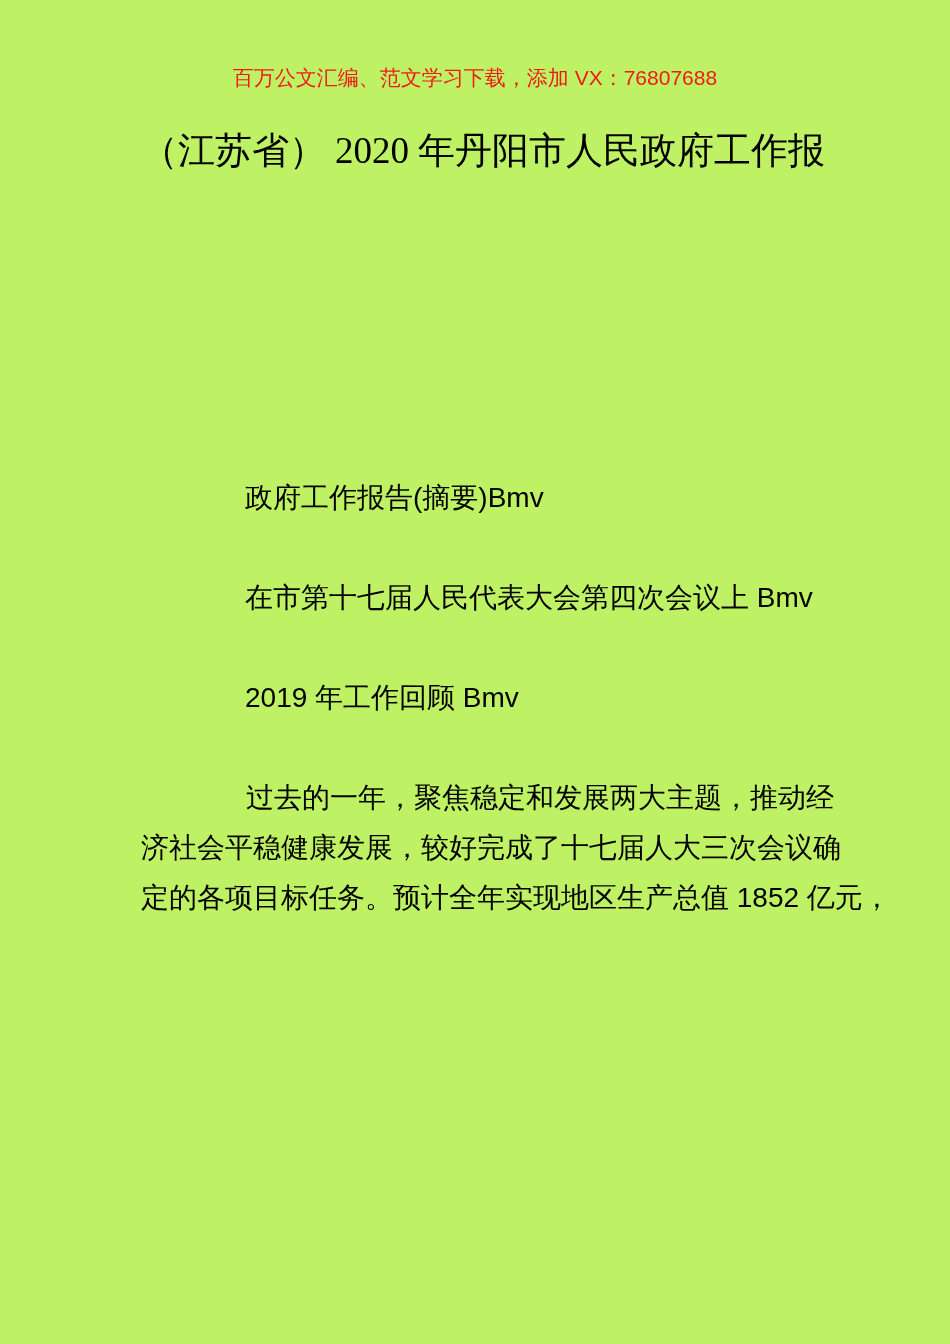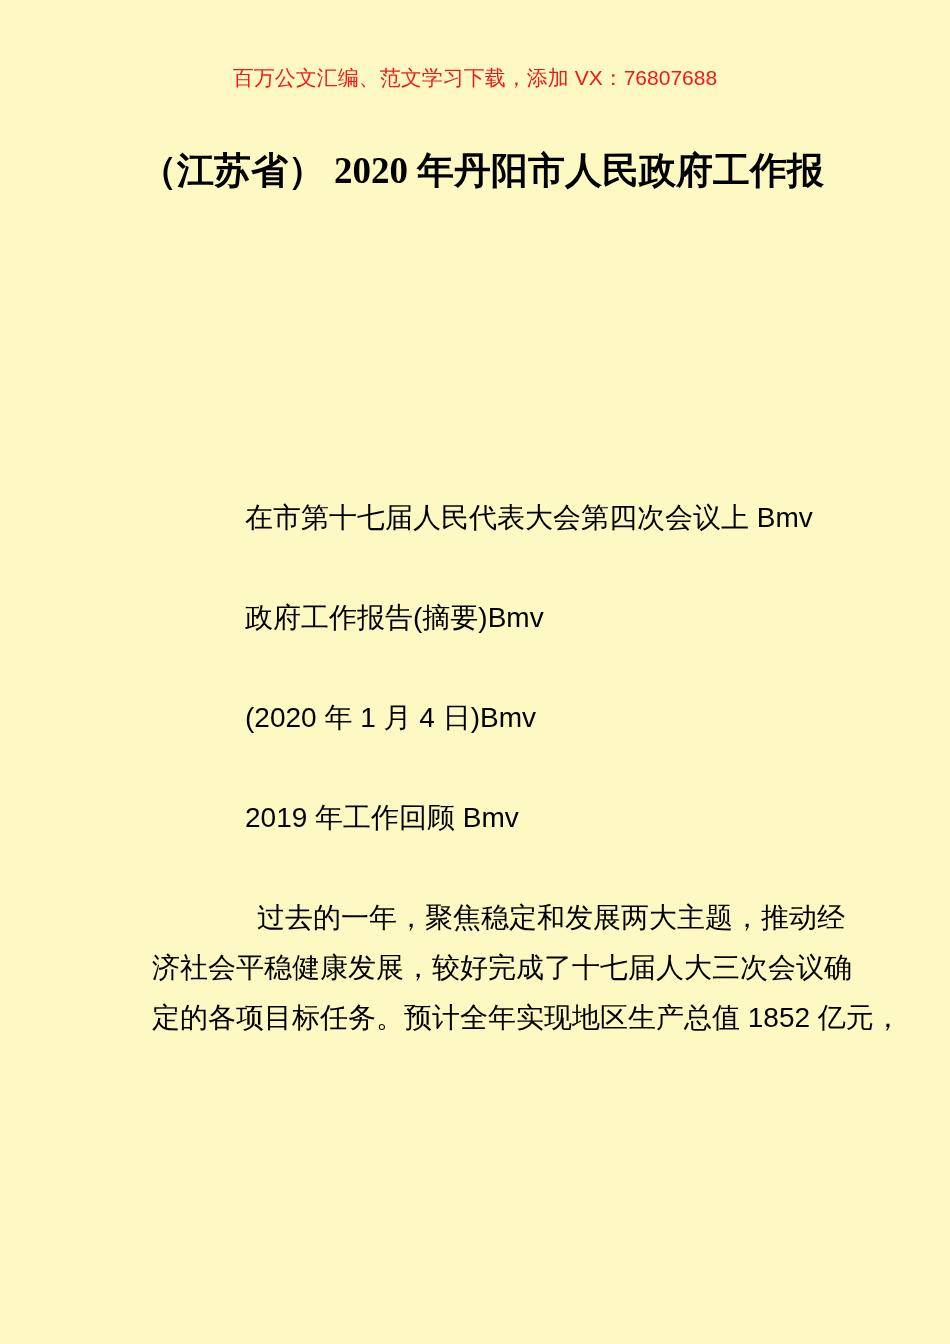--- a/index.html
+++ b/index.html
@@ -4,39 +4,39 @@
 <style>
   html, body {
     margin: 0;
     padding: 0;
     background: #ffffff;
   }
   .page {
     position: relative;
     width: 950px;
     height: 1344px;
-    background: #fef9c3;
+    background: #bef264;
     overflow: hidden;
     font-family: "Liberation Sans", "DejaVu Sans", sans-serif;
     color: #000000;
   }
   .promo {
     padding-top: 60px;
     text-align: center;
     font-size: 21px;
     line-height: 36px;
     color: #ef1a1a;
     white-space: nowrap;
   }
   .title {
-    margin: 48px 0 0 0;
+    margin: 28px 0 0 0;
     padding: 0 125px 0 140px;
-    text-align: left;
+    text-align: right;
     font-size: 37px;
-    font-weight: bold;
+    font-weight: normal;
     line-height: 53px;
     color: #000000;
   }
   .title-line {
     white-space: nowrap;
   }
   .title-num {
     font-family: "Liberation Serif", "DejaVu Serif", serif;
     margin: 0 9px;
   }
@@ -47,21 +47,21 @@
     font-size: 28px;
     line-height: 50px;
     color: #000000;
   }
   .doc-line {
     margin: 0 0 50px 0;
     text-indent: 105px;
     white-space: nowrap;
   }
   .doc-para {
-    margin: 12px;
+    margin: 1px;
   }
   .para-line {
     display: block;
     white-space: nowrap;
   }
   .para-line.first {
     text-indent: 105px;
   }
 </style>
 </head>
@@ -71,23 +71,22 @@
 
   <div class="promo">
     <span>百万公文汇编、范文学习下载，添加 VX：76807688</span>
   </div>
 
   <h1 class="title">
     <div class="title-line"><span>（江苏省）</span><span class="title-num">2020</span><span>年丹阳市人民政府工作报</span></div>
   </h1>
 
   <div class="content">
+    <p class="doc-line">政府工作报告(摘要)Bmv</p>
     <p class="doc-line">在市第十七届人民代表大会第四次会议上 Bmv</p>
-    <p class="doc-line">政府工作报告(摘要)Bmv</p>
-    <p class="doc-line">(2020 年 1 月 4 日)Bmv</p>
     <p class="doc-line">2019 年工作回顾 Bmv</p>
 
     <p class="doc-para">
       <span class="para-line first">过去的一年，聚焦稳定和发展两大主题，推动经</span>
       <span class="para-line">济社会平稳健康发展，较好完成了十七届人大三次会议确</span>
       <span class="para-line">定的各项目标任务。预计全年实现地区生产总值 1852 亿元，</span>
     </p>
   </div>
 
 </div>

